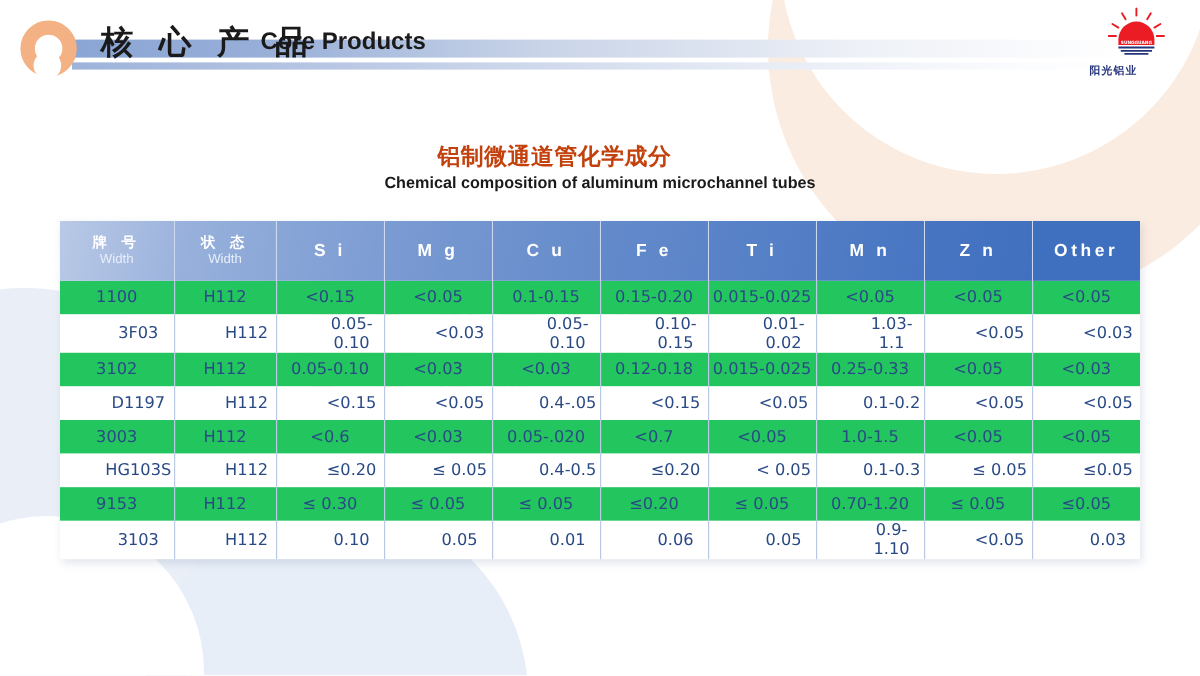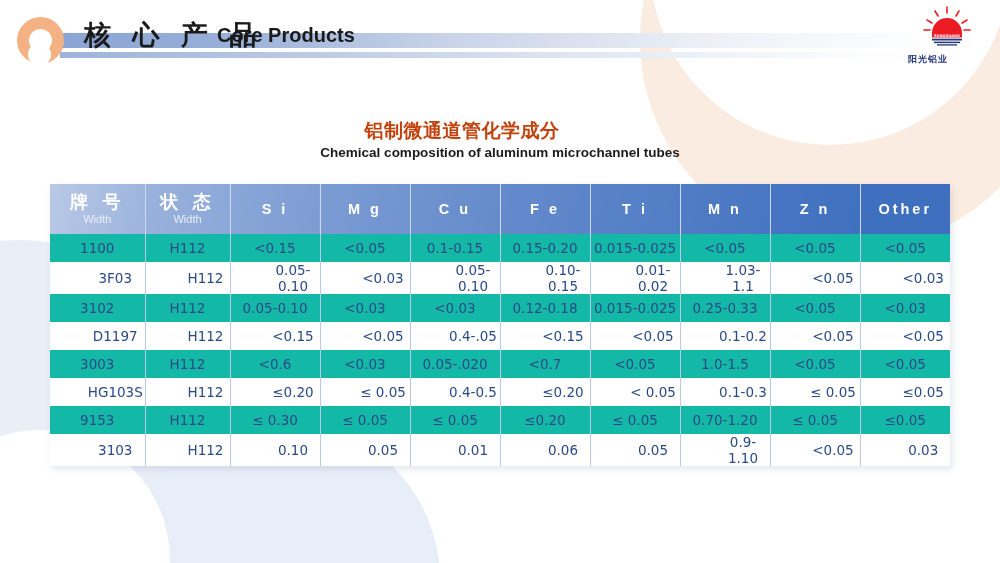--- a/index.html
+++ b/index.html
@@ -121,33 +121,33 @@
   }
   table{ border-collapse:collapse; width:900px; table-layout:fixed; }
   thead th{
     height:50px; color:#ffffff; font-weight:bold; font-size:14.5px;
     letter-spacing:3px; text-align:center; vertical-align:middle;
     border-right:1px solid #cdd9ee;
     position:relative;
   }
   thead th:last-child{ border-right:none; }
   .hdr-2line{ line-height:1.05; }
-  .hdr-cn{ font-size:18px; font-weight:bold; letter-spacing:4px; display:block;
+  .hdr-cn{ font-size:12px; font-weight:bold; letter-spacing:4px; display:block;
            font-family:"DejaVu Sans",sans-serif; }
   .hdr-en{ font-size:11px; font-weight:normal; letter-spacing:0px; display:block;
            margin-top:2px; color:#e8eef9; }
 
   tbody td{
     height:28px; text-align:center; vertical-align:middle;
     font-size:13.5px; color:#2a4a86;
     border-right:1px solid #b9c9e6;
     font-family:"DejaVu Sans",sans-serif;
   }
   tbody td:last-child{ border-right:none; }
-  tbody tr.odd td{ background:#14b8a6; }
+  tbody tr.odd td{ background:#22c55e; }
   tbody tr.even td{ background:#ffffff;padding-left:36px; }
 
   col.c-brand{ width:95px; }
   col.c-state{ width:85px; }
   col.c-el{ width:90px; }
 </style>
 </head>
 <body>
 
 <div id="page">

